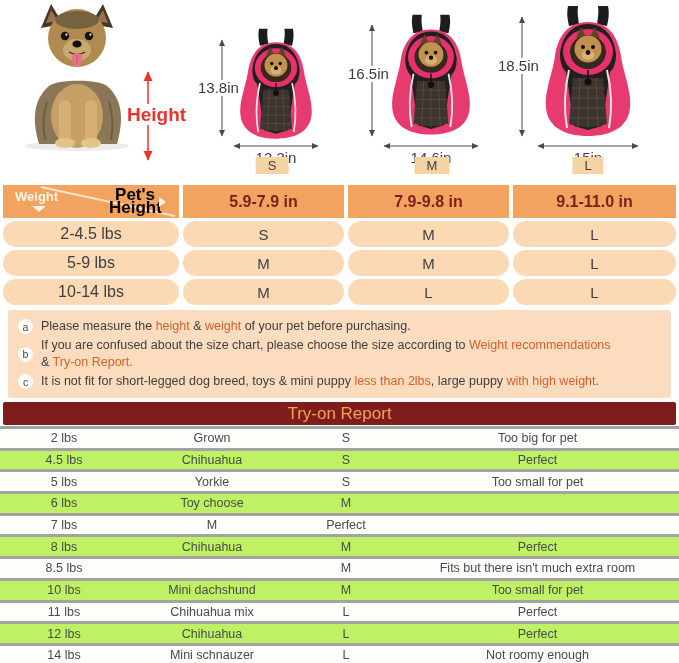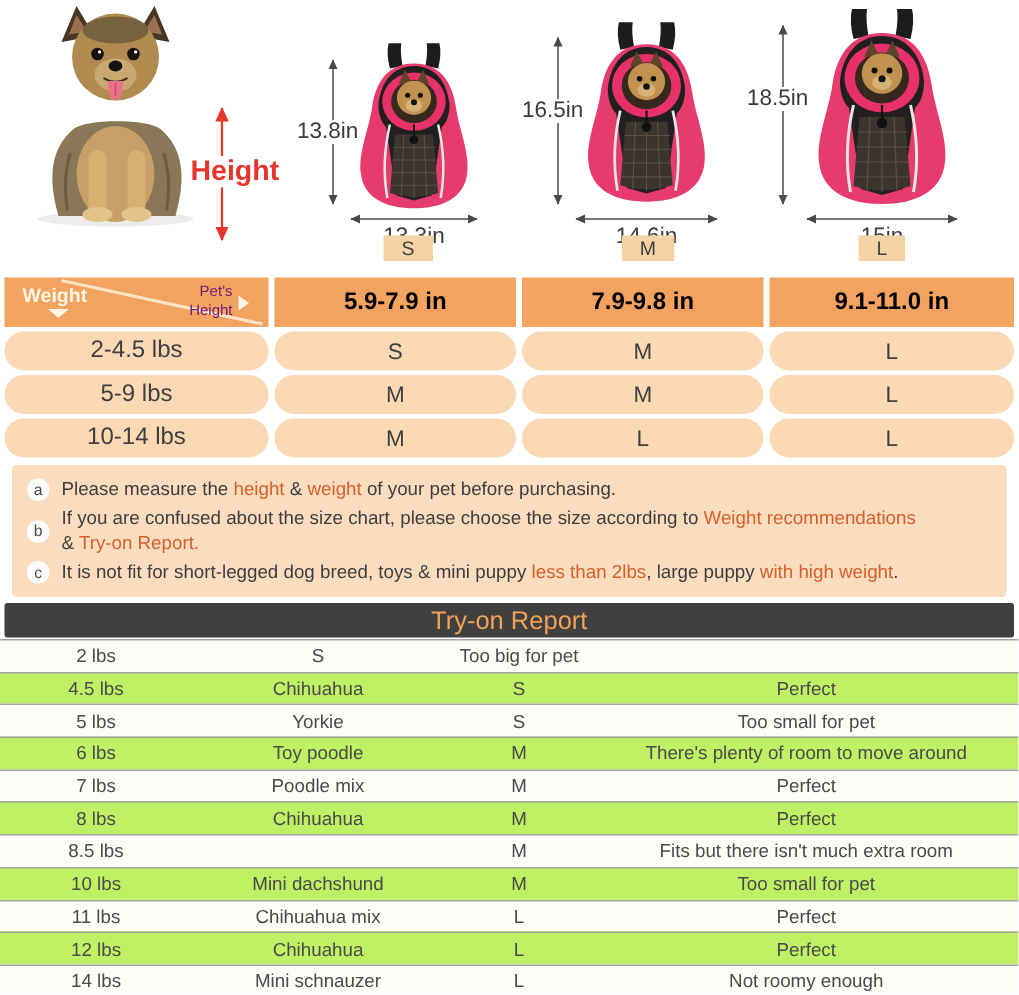--- a/index.html
+++ b/index.html
@@ -15,35 +15,35 @@
   .wdim{transform:translateX(-50%);margin-top:12px;}
   .hlab{position:absolute;left:124px;top:104px;color:#E6352B;font-size:19px;font-weight:bold;background:#fff;padding:0 3px;line-height:21px;}
   .size-badge{position:absolute;top:157px;transform:translateX(-50%);background:#F6D3A4;color:#3f3f3f;font-size:13px;line-height:17px;padding:0 12px;white-space:nowrap;}
   .bp{position:absolute;}
   
   .size-chart{margin:2px 3px 0;display:grid;grid-template-columns:176px 161px 161px 1fr;grid-template-rows:33px 26px 26px 26px;gap:3px 4px;background:#fff;}
   .sc-corner{background:#F2A35F;position:relative;overflow:hidden;}
   .sc-corner .diag{position:absolute;inset:0;}
   .corner-weight{position:absolute;left:12px;top:4px;font-weight:bold;font-size:13px;color:#FFF6E6;}
   .corner-down-arrow{position:absolute;left:29px;top:21px;width:0;height:0;border-left:7px solid transparent;border-right:7px solid transparent;border-top:6px solid #FFF6E6;}
-  .corner-height{position:absolute;right:24px;top:3px;width:46px;text-align:right;font-weight:normal;font-size:10px;line-height:13px;color:#701a75;}
+  .corner-height{position:absolute;right:24px;top:3px;width:46px;text-align:right;font-weight:bold;font-size:17px;line-height:13px;color:#000000;}
   .corner-right-arrow{position:absolute;right:13px;top:12px;width:0;height:0;border-top:5px solid transparent;border-bottom:5px solid transparent;border-left:7px solid #FFF6E6;}
-  .sc-head{background:#F2A35F;color:#000000;font-weight:bold;font-size:16px;display:flex;align-items:center;justify-content:center;}
+  .sc-head{background:#F2A35F;color:#7f1d1d;font-weight:bold;font-size:16px;display:flex;align-items:center;justify-content:center;}
   .sc-cell{background:#FBD9B4;color:#3F3F3F;font-size:15px;display:flex;align-items:center;justify-content:center;border-radius:13px;}
   .sc-weight{font-size:16px;}
   
   .notes{margin:5px 8px 0;background:#FBDCBE;border-radius:3px;padding:6px 10px;color:#3E3E3E;font-size:12.5px;}
   .note{display:flex;align-items:center;margin:2px 0;}
   .note-badge{flex:0 0 15px;width:15px;height:15px;border-radius:50%;background:#FDFCFA;color:#4a4a4a;font-size:10.5px;display:flex;align-items:center;justify-content:center;margin-right:8px;}
   .note-text{line-height:17px;}
   .accent{color:#D4602C;}
   
-  .band{margin:4px 3px 0;height:23px;background:#404040;border-radius:2px;display:flex;align-items:center;justify-content:center;color:#F2A159;font-size:17px;}
+  .band{margin:4px 3px 0;height:23px;background:#7f1d1d;border-radius:2px;display:flex;align-items:center;justify-content:center;color:#F2A159;font-size:17px;}
   .tryon{margin-top:1px;}
-  .tr-row{display:grid;grid-template-columns:128px 168px 100px 1fr;height:21.7px;align-items:center;text-align:center;font-size:12.5px;color:#4a4a4a;border-top:1px solid #a3a3a3;box-sizing:border-box;background:#FDFDFA;}
+  .tr-row{display:grid;grid-template-columns:128px 168px 100px 1fr;height:21.7px;align-items:center;text-align:center;font-size:12.5px;color:#4a4a4a;border-top:3px solid #a3a3a3;box-sizing:border-box;background:#FDFDFA;}
   .tr-row.alt{background:#bef264;}
   .tr-row:last-child{border-bottom:1px solid #EFE4CB;}
 </style>
 </head>
 <body>
 
 <svg width="0" height="0" style="position:absolute" aria-hidden="true">
   <defs>
     <marker id="mB" markerWidth="7" markerHeight="7" refX="6" refY="3.5" orient="auto-start-reverse">
       <path d="M0,0.5 L6.5,3.5 L0,6.5 Z" fill="#4a4a4a"></path>
@@ -189,44 +189,43 @@
       <div class="note-text"><span>It is not fit for short-legged dog breed, toys &amp; mini puppy </span><span class="accent">less than 2lbs</span><span>, large puppy </span><span class="accent">with high weight</span><span>.</span></div>
     </div>
   </div>
 
 <div class="band">
   <span>Try-on Report</span>
 </div>
 <div class="tryon">
     <div class="tr-row">
       <div class="tr-cell">2 lbs</div>
+      <div class="tr-cell">Grown</div>
       <div class="tr-cell">S</div>
       <div class="tr-cell">Too big for pet</div>
     </div>
     <div class="tr-row alt">
       <div class="tr-cell">4.5 lbs</div>
       <div class="tr-cell">Chihuahua</div>
       <div class="tr-cell">S</div>
       <div class="tr-cell">Perfect</div>
     </div>
     <div class="tr-row">
       <div class="tr-cell">5 lbs</div>
       <div class="tr-cell">Yorkie</div>
       <div class="tr-cell">S</div>
       <div class="tr-cell">Too small for pet</div>
     </div>
     <div class="tr-row alt">
       <div class="tr-cell">6 lbs</div>
-      <div class="tr-cell">Toy poodle</div>
-      <div class="tr-cell">M</div>
-      <div class="tr-cell">There's plenty of room to move around</div>
+      <div class="tr-cell">Toy choose</div>
+      <div class="tr-cell">M</div>
     </div>
     <div class="tr-row">
       <div class="tr-cell">7 lbs</div>
-      <div class="tr-cell">Poodle mix</div>
       <div class="tr-cell">M</div>
       <div class="tr-cell">Perfect</div>
     </div>
     <div class="tr-row alt">
       <div class="tr-cell">8 lbs</div>
       <div class="tr-cell">Chihuahua</div>
       <div class="tr-cell">M</div>
       <div class="tr-cell">Perfect</div>
     </div>
     <div class="tr-row">

